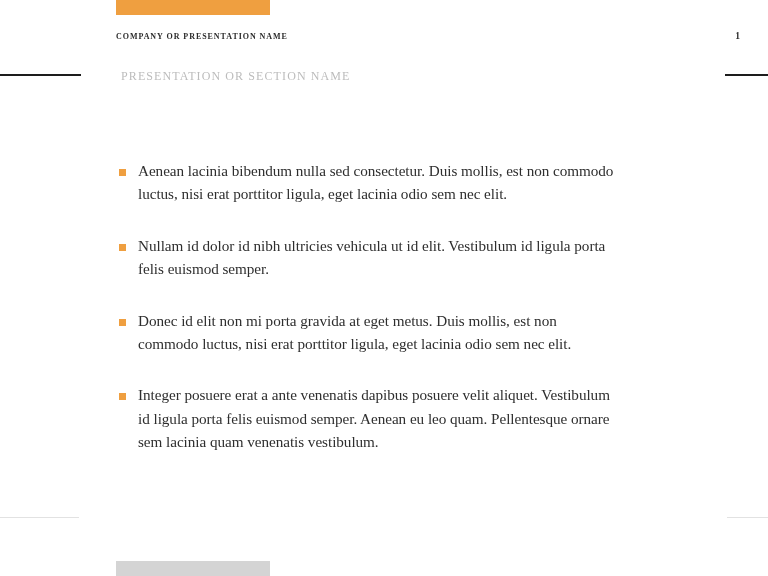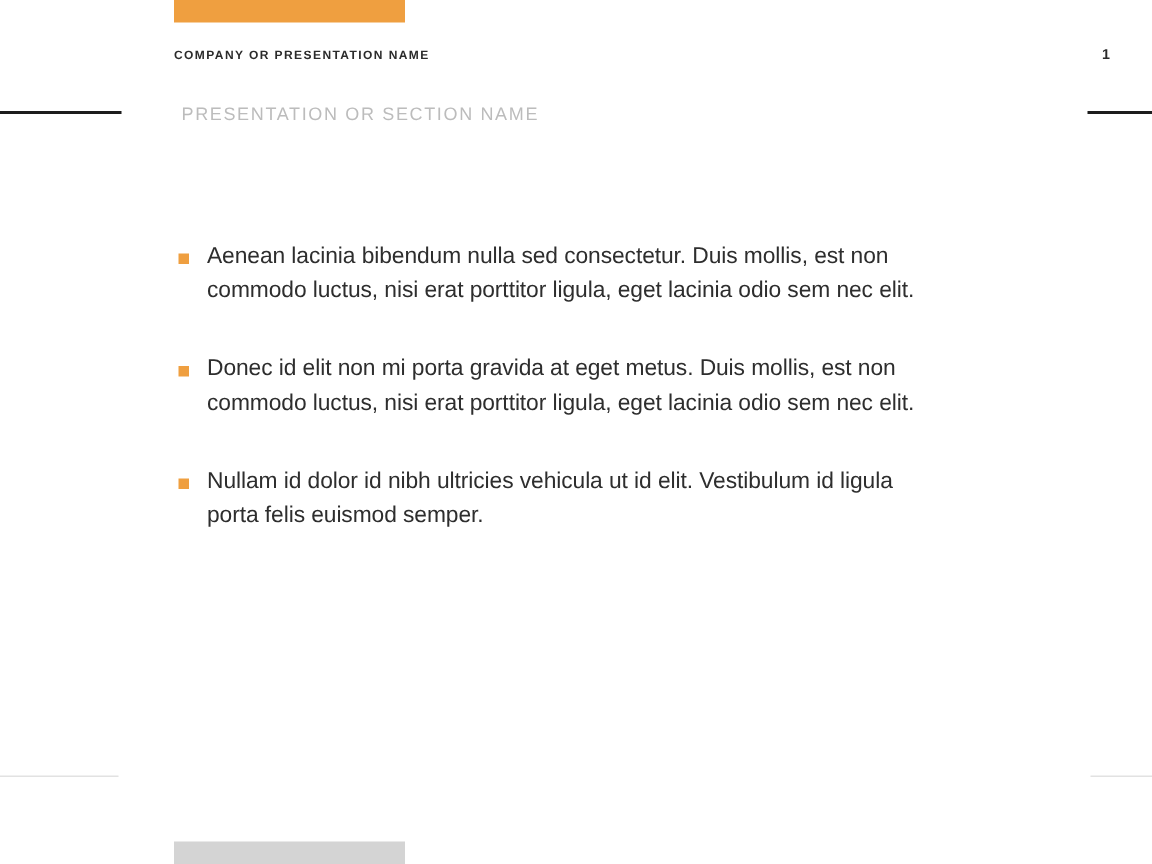--- a/index.html
+++ b/index.html
@@ -12,20 +12,21 @@
     height: 576px;
     overflow: hidden;
     font-family: "Liberation Sans", sans-serif;
     -webkit-font-smoothing: antialiased;
   }
   .slide {
     position: relative;
     width: 768px;
     height: 452px;
     background: #ffffff;
+    font-family: Liberation Serif, serif;
   }
 
   
   .accent-bar {
     position: absolute;
     left: 116px;
     top: 0;
     width: 154px;
     height: 15px;
     background: #ef9f40;
@@ -159,28 +160,32 @@
 
   <div class="bullets">
 
     <div class="bullet-item">
       <span class="bullet-marker"></span>
       <span class="bullet-text">Aenean lacinia bibendum nulla sed consectetur. Duis mollis, est non commodo luctus, nisi erat porttitor ligula, eget lacinia odio sem nec elit.</span>
     </div>
 
     <div class="bullet-item">
       <span class="bullet-marker"></span>
+      <span class="bullet-text">Nullam id dolor id nibh ultricies vehicula ut id elit. Vestibulum id ligula porta felis euismod semper.</span>
+    </div>
+
+    <div class="bullet-item">
+      <span class="bullet-marker"></span>
       <span class="bullet-text">Donec id elit non mi porta gravida at eget metus. Duis mollis, est non commodo luctus, nisi erat porttitor ligula, eget lacinia odio sem nec elit.</span>
     </div>
 
     <div class="bullet-item">
       <span class="bullet-marker"></span>
-      <span class="bullet-text">Nullam id dolor id nibh ultricies vehicula ut id elit. Vestibulum id ligula porta felis euismod semper.</span>
+      <span class="bullet-text">Integer posuere erat a ante venenatis dapibus posuere velit aliquet. Vestibulum id ligula porta felis euismod semper. Aenean eu leo quam. Pellentesque ornare sem lacinia quam venenatis vestibulum.</span>
     </div>
-
 
   </div>
 
   <div class="footer-rule-left"></div>
   <div class="footer-rule-right"></div>
 
   <div class="footer-block"></div>
 
 </div>
 

